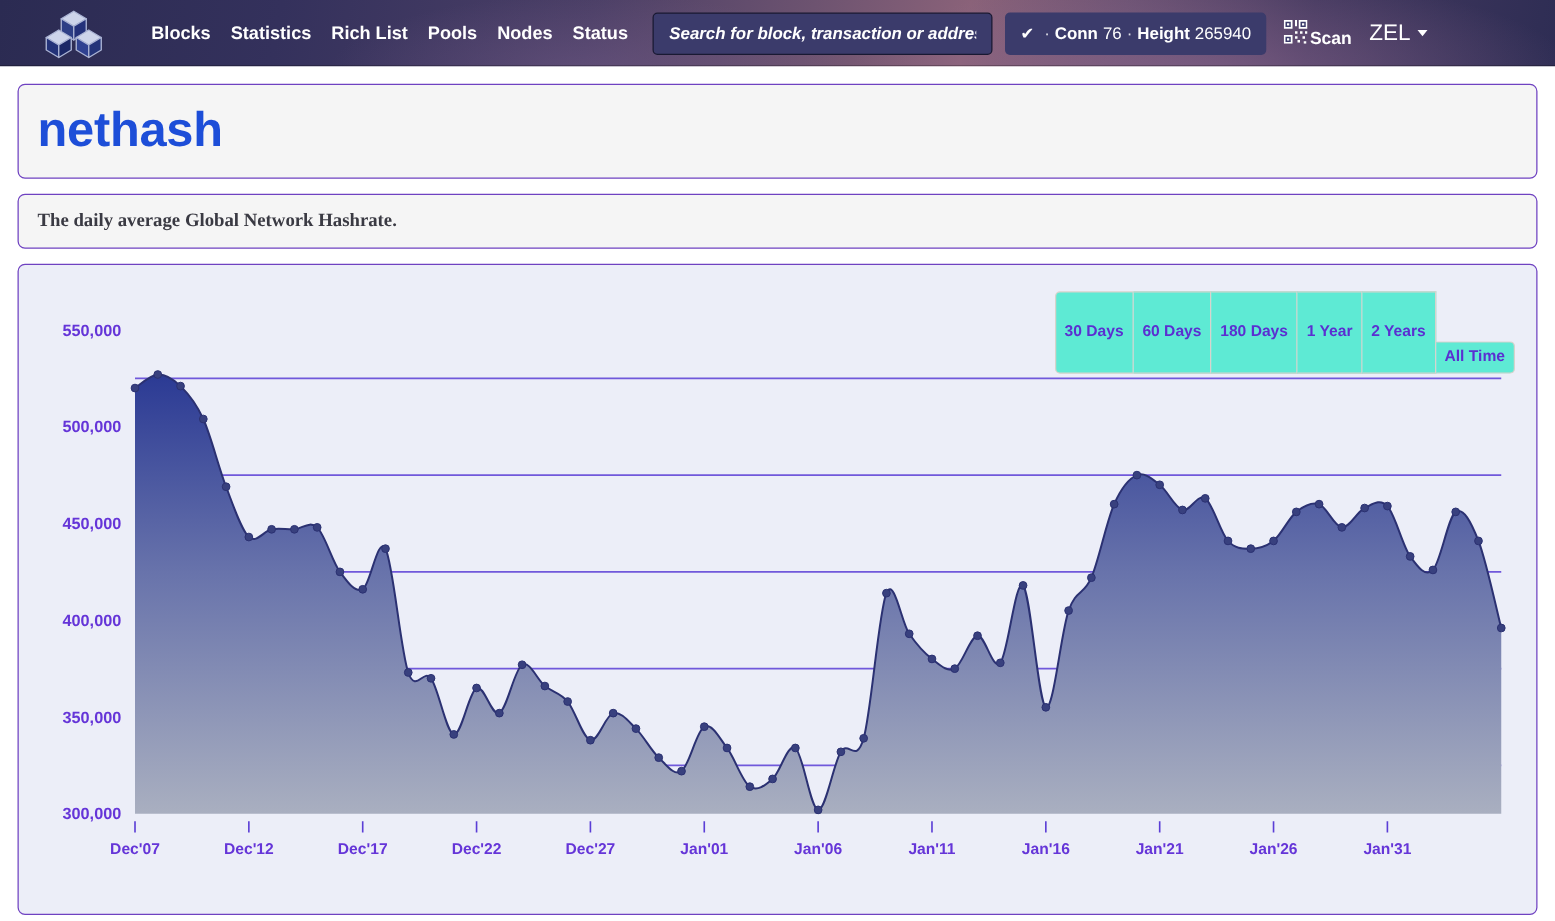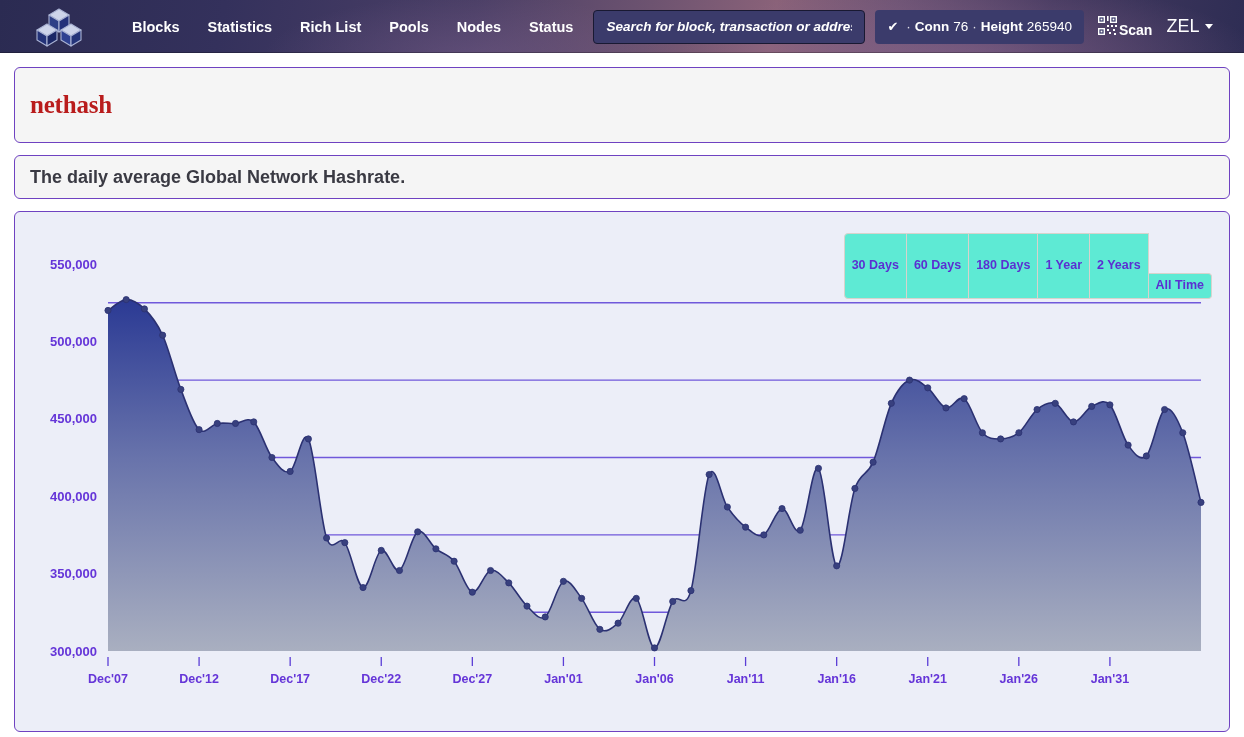--- a/index.html
+++ b/index.html
@@ -43,22 +43,22 @@
     font-size: 35px;
     letter-spacing: 0px;
     font-weight: 300;
     margin-left: 9px;
     line-height: 1;
     font-family: "DejaVu Sans", sans-serif;
   }
 
   .nav-links {
     display: flex; align-items: center;
-    margin-left: 42px;
-    gap: 12px;
+    margin-left: 31px;
+    gap: 0px;
   }
   .nav-link {
     color: #ffffff;
     font-size: 14.5px;
     font-weight: bold;
     text-decoration: none;
     padding: 6px 8px;
     white-space: nowrap;
     cursor: pointer;
   }
@@ -132,36 +132,37 @@
     border-radius: 6px;
   }
   .panel-title {
     margin-top: 14px;
     height: 76px;
     display: flex; align-items: center;
     padding-left: 15px;
   }
   .panel-title h1 {
     margin: 0;
-    font-size: 25px;
+    font-size: 39px;
     font-weight: bold;
-    color: #b91c1c;
-    font-family: Liberation Serif, serif;
+    color: #1d4ed8;
+    font-family: Liberation Sans, sans-serif;
     letter-spacing: -0.2px;
   }
   .panel-desc {
     margin-top: 12px;
     height: 44px;
     display: flex; align-items: center;
     padding-left: 15px;
   }
   .panel-desc span {
-    font-size: 18px;
+    font-size: 15px;
     font-weight: bold;
     color: #3a3a43;
+    font-family: Liberation Serif, serif;
   }
 
   .panel-chart {
     margin-top: 12px;
     height: 521px;
     background: #eceef8;
     position: relative;
     overflow: hidden;
   }
 

